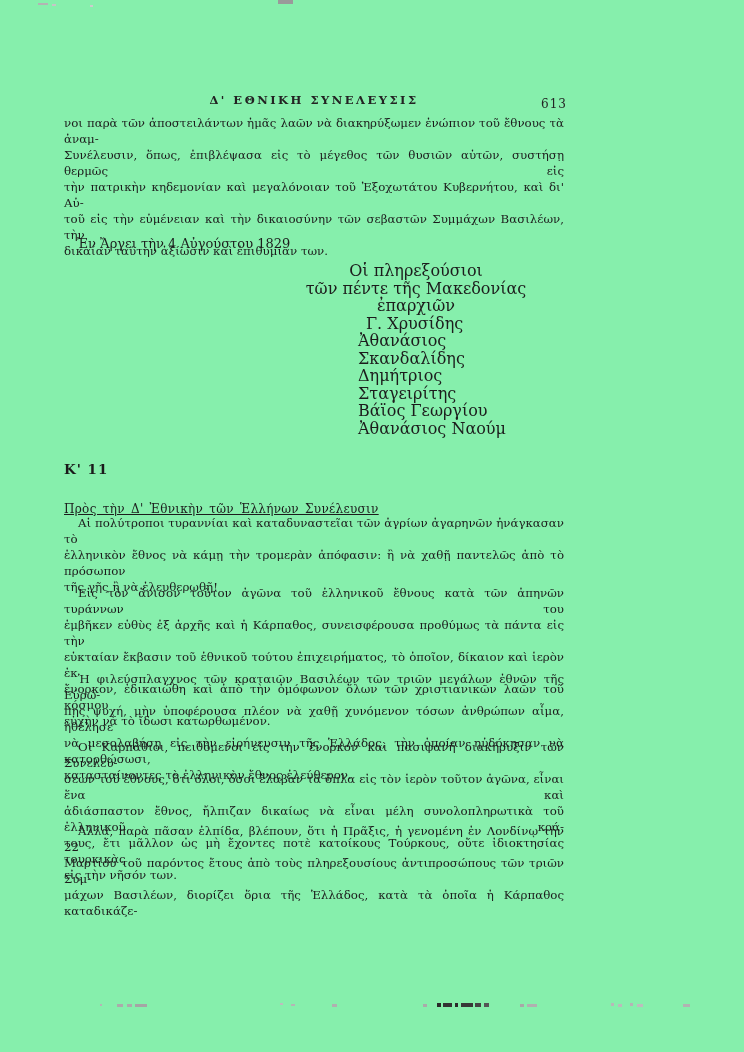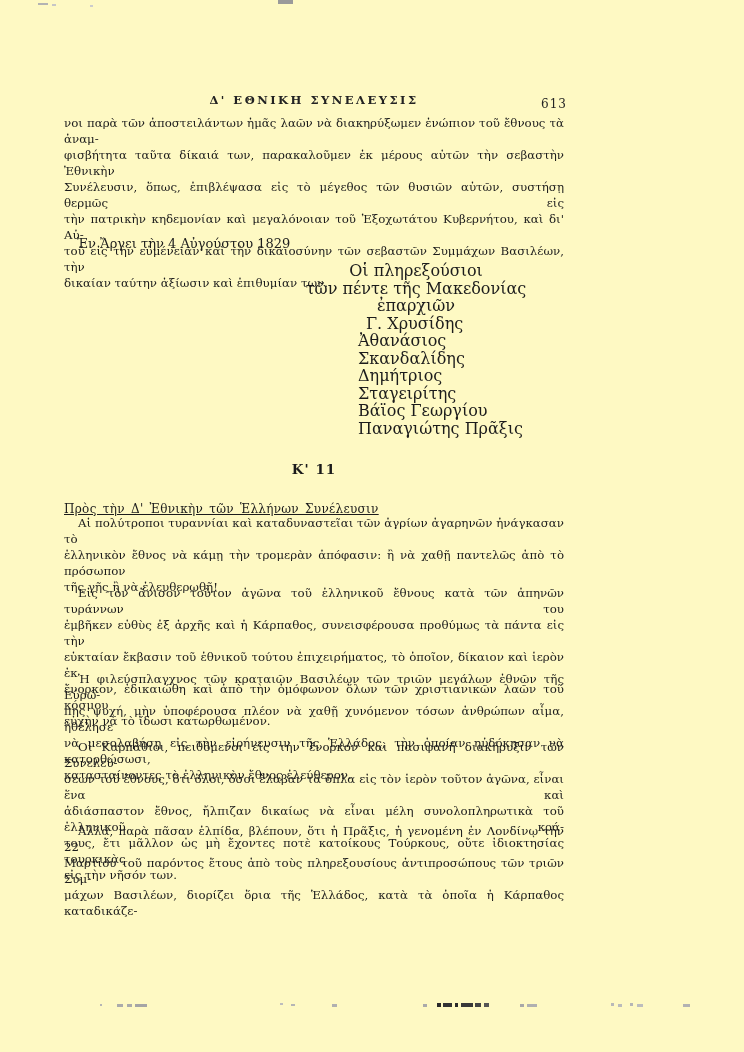--- a/index.html
+++ b/index.html
@@ -1,19 +1,19 @@
 <!DOCTYPE html>
 <html><head>
 <meta charset="utf-8">
 <style>
   html,body{margin:0;padding:0;background:#e8e8e8;}
   .page{
     position:relative;
     width:744px;height:1052px;
-    background:#fef9c3;
+    background:#86efac;
     font-family:"DejaVu Serif","Liberation Serif",serif;
     color:#1e1e1e;
     overflow:hidden;
     margin:0 auto;
   }
   
   .header-title{
     position:absolute;left:64px;top:93px;width:500px;
     text-align:center;font-size:11.5px;font-weight:bold;
     letter-spacing:2.5px;color:#222;
@@ -46,58 +46,57 @@
     position:absolute;left:300px;top:262px;width:232px;
     font-size:16px;line-height:17.5px;color:#1c1c1c;
   }
   .sig-center{text-align:center;}
   .sig-names{padding-left:58px;}
   .sig-names .line{text-align:left;}
   .sig-names .line:first-child{padding-left:8px;}
   
   .doc-number{
     position:absolute;left:64px;top:461px;width:500px;
-    text-align:center;font-size:13.5px;font-weight:bold;letter-spacing:1px;color:#1a1a1a;
+    font-size:13.5px;font-weight:bold;letter-spacing:1px;color:#1a1a1a;
   }
   .doc-title{
     position:absolute;left:64px;top:502px;width:500px;
     font-size:12px;letter-spacing:0.3px;word-spacing:2px;color:#1c1c1c;text-decoration:underline;
   }
   
   .mark{position:absolute;display:block;}
 </style>
 </head>
 <body>
 
 <div class="page">
 
   <div class="header-title">Δ' ΕΘΝΙΚΗ ΣΥΝΕΛΕΥΣΙΣ</div>
 
   <div class="page-number">613</div>
 
   <div class="para p-cont">
       <div class="line">νοι παρὰ τῶν ἀποστειλάντων ἡμᾶς λαῶν νὰ διακηρύξωμεν ἐνώπιον τοῦ ἔθνους τὰ ἀναμ-</div>
-      <div class="line">φισβήτητα ταῦτα δίκαιά των, παρακαλοῦμεν ἐκ μέρους αὐτῶν τὴν σεβαστὴν Ἐθνικὴν</div>
       <div class="line">Συνέλευσιν, ὅπως, ἐπιβλέψασα εἰς τὸ μέγεθος τῶν θυσιῶν αὐτῶν, συστήσῃ θερμῶς εἰς</div>
       <div class="line">τὴν πατρικὴν κηδεμονίαν καὶ μεγαλόνοιαν τοῦ Ἐξοχωτάτου Κυβερνήτου, καὶ δι' Αὐ-</div>
       <div class="line">τοῦ εἰς τὴν εὐμένειαν καὶ τὴν δικαιοσύνην τῶν σεβαστῶν Συμμάχων Βασιλέων, τὴν</div>
       <div class="line short">δικαίαν ταύτην ἀξίωσιν καὶ ἐπιθυμίαν των.</div>
     </div>
 
   <div class="dateline">Ἐν Ἄργει τὴν 4 Αὐγούστου 1829</div>
 
   <div class="signatures">
     <div class="sig-center">Οἱ πληρεξούσιοι</div>
     <div class="sig-center">τῶν πέντε τῆς Μακεδονίας ἐπαρχιῶν</div>
     <div class="sig-names">
         <div class="line">Γ. Χρυσίδης</div>
         <div class="line">Ἀθανάσιος Σκανδαλίδης</div>
         <div class="line">Δημήτριος Σταγειρίτης</div>
         <div class="line">Βάϊος Γεωργίου</div>
-        <div class="line">Παναγιώτης Πρᾶξις</div>
+        <div class="line">Ἀθανάσιος Ναούμ</div>
       </div>
   </div>
 
   <div class="doc-number">Κ' 11</div>
 
   <div class="doc-title">Πρὸς τὴν Δ' Ἐθνικὴν τῶν Ἑλλήνων Συνέλευσιν</div>
 
   <div class="para p-a">
       <div class="line indent">Αἱ πολύτροποι τυραννίαι καὶ καταδυναστεῖαι τῶν ἀγρίων ἀγαρηνῶν ἠνάγκασαν τὸ</div>
       <div class="line">ἑλληνικὸν ἔθνος νὰ κάμῃ τὴν τρομερὰν ἀπόφασιν: ἢ νὰ χαθῇ παντελῶς ἀπὸ τὸ πρόσωπον</div>

